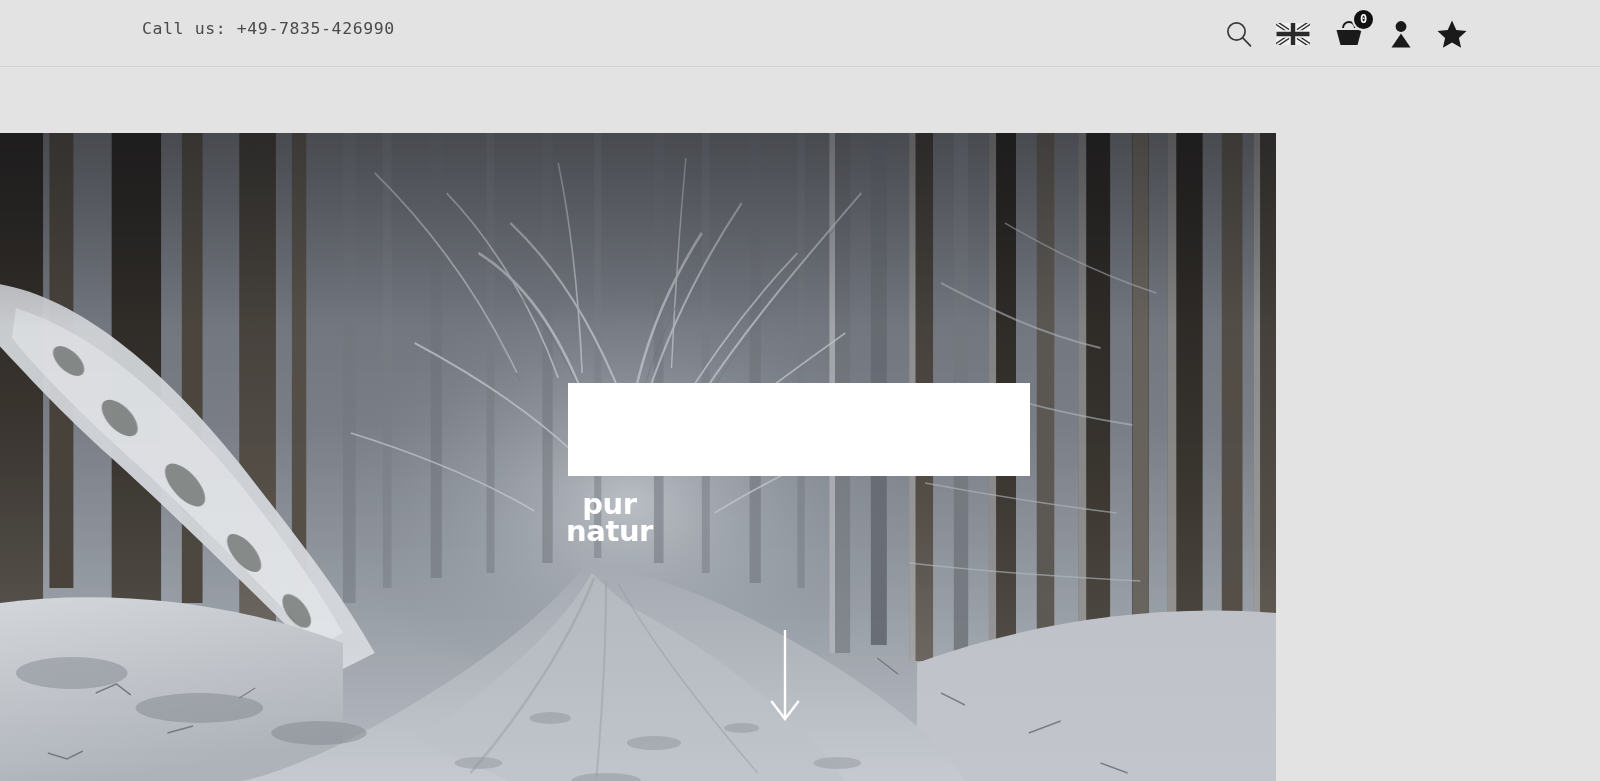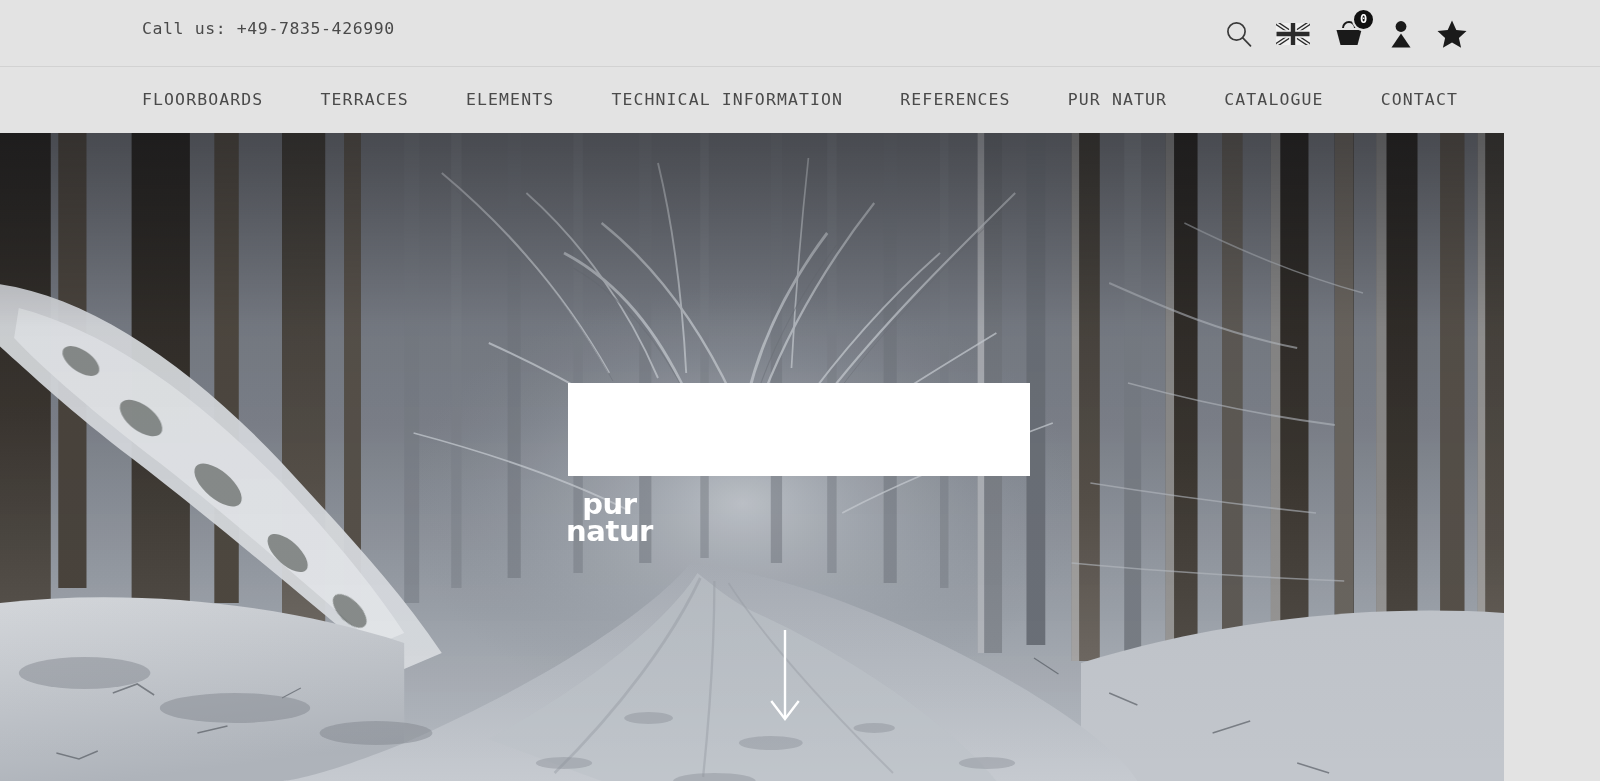--- a/index.html
+++ b/index.html
@@ -98,21 +98,21 @@
     color: #4a4a4a;
     white-space: nowrap;
     text-decoration: none;
     cursor: pointer;
   }
 
   
   .hero {
     position: absolute;
     top: 133px; left: 0;
-    width: 1504px; height: 648px;
+    width: 1276px; height: 648px;
     overflow: hidden;
     background: #5b5f68;
   }
   .hero-photo {
     position: absolute; inset: 0;
     width: 100%; height: 100%;
   }
   .hero-photo svg { display: block; width: 100%; height: 100%; }
 
   .hero-card {
@@ -190,30 +190,20 @@
 
         <div class="util-icon">
           <svg class="ico-star" viewBox="0 0 32 30">
             <path d="M16 1.5 L20.3 11 L30.5 12 L22.9 18.9 L25.1 28.8 L16 23.6 L6.9 28.8 L9.1 18.9 L1.5 12 L11.7 11 Z" fill="#1a1a1a"></path>
           </svg>
         </div>
 
       </div>
     </div>
 
-    <nav class="nav">
-      <a class="nav-item">FLOORBOARDS</a>
-      <a class="nav-item">TERRACES</a>
-      <a class="nav-item">ELEMENTS</a>
-      <a class="nav-item">TECHNICAL INFORMATION</a>
-      <a class="nav-item">REFERENCES</a>
-      <a class="nav-item">PUR NATUR</a>
-      <a class="nav-item">CATALOGUE</a>
-      <a class="nav-item">CONTACT</a>
-    </nav>
 
   </header>
 
   <section class="hero">
 
     <div class="hero-photo">
       <svg viewBox="0 0 1600 648" preserveAspectRatio="none">
         <defs>
           <linearGradient id="skyFade" x1="0" y1="0" x2="0" y2="1">
             <stop offset="0%" stop-color="#6d7179"></stop>

